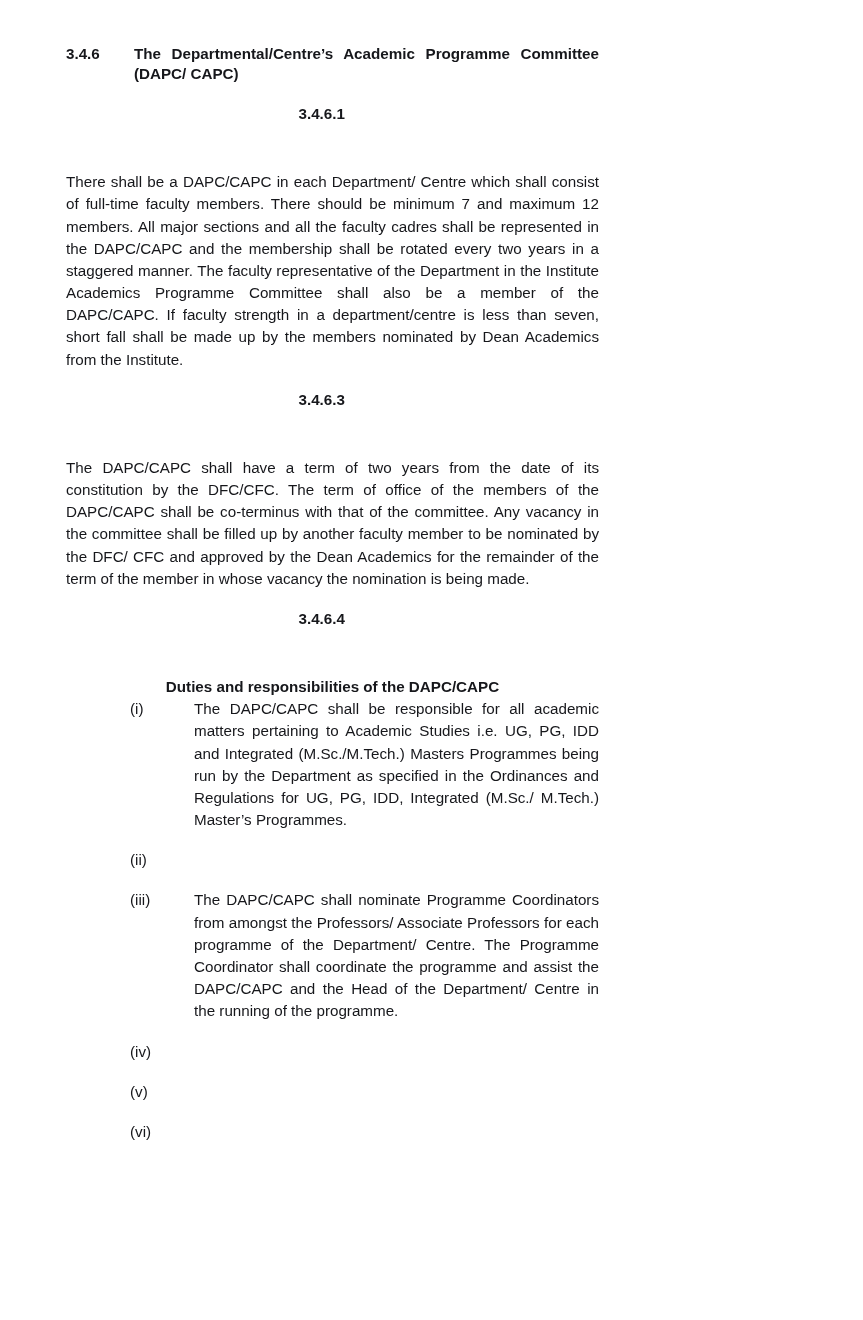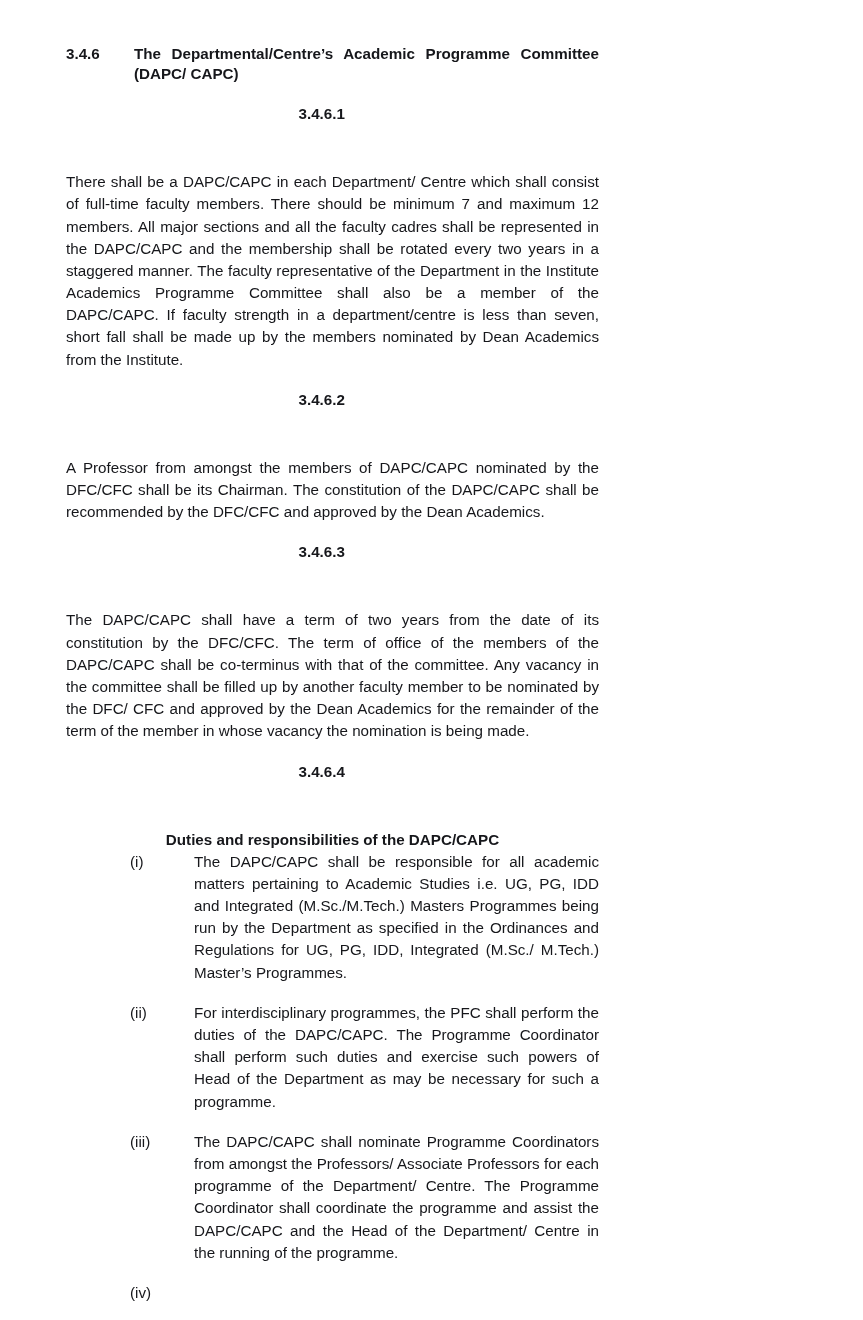--- a/index.html
+++ b/index.html
@@ -103,45 +103,40 @@
   <div class="section-heading">
     <span class="num">3.4.6</span>
     <span class="title">The Departmental/Centre’s Academic Programme Committee (DAPC/ CAPC)</span>
   </div>
 
   <div class="clause">
     <span class="num">3.4.6.1</span>
     <span class="body">There shall be a DAPC/CAPC in each Department/ Centre which shall consist of full-time faculty members. There should be minimum 7 and maximum 12 members. All major sections and all the faculty cadres shall be represented in the DAPC/CAPC and the membership shall be rotated every two years in a staggered manner.  The faculty representative of the Department in the Institute Academics Programme Committee shall also be a member of the DAPC/CAPC. If faculty strength in a department/centre is less than seven, short fall shall be made up by the members nominated by Dean Academics from the Institute.</span>
   </div>
 
-  <div class="clause">
-    <span class="num">3.4.6.2</span>
-    <span class="body">A Professor from amongst the members of DAPC/CAPC nominated by the DFC/CFC shall be its Chairman. The constitution of the DAPC/CAPC shall be recommended by the DFC/CFC and approved by the Dean Academics.</span>
-  </div>
 
   <div class="clause">
     <span class="num">3.4.6.3</span>
     <span class="body">The DAPC/CAPC shall have a term of two years from the date of its constitution by the DFC/CFC. The term of office of the members of the DAPC/CAPC shall be co-terminus with that of the committee. Any vacancy in the committee shall be filled up by another faculty member to be nominated by the DFC/ CFC and approved by the Dean Academics for the remainder of the term of the member in whose vacancy the nomination is being made.</span>
   </div>
 
   <div class="clause sub-heading">
     <span class="num">3.4.6.4</span>
     <span class="body">Duties and responsibilities of the DAPC/CAPC</span>
   </div>
 
   <div class="roman-list">
 
     <div class="roman-item">
       <span class="marker">(i)</span>
       <span class="text">The DAPC/CAPC shall be responsible for all academic matters pertaining to Academic Studies i.e. UG, PG, IDD and Integrated (M.Sc./M.Tech.) Masters Programmes being run by the Department as specified in the Ordinances and Regulations for UG, PG, IDD, Integrated (M.Sc./ M.Tech.) Master’s Programmes.</span>
     </div>
 
     <div class="roman-item">
       <span class="marker">(ii)</span>
-      <span class="text">For interdisciplinary programmes, the PFC shall perform the duties of the DAPC/CAPC. The Programme Coordinator shall perform such duties and exercise such powers of Head of the Department as may be necessary for such a programme.</span>
     </div>
 
     <div class="roman-item">
       <span class="marker">(iii)</span>
       <span class="text">The DAPC/CAPC shall nominate Programme Coordinators from amongst the Professors/ Associate Professors for each programme of the Department/ Centre. The Programme Coordinator shall coordinate the programme and assist the DAPC/CAPC and the Head of the Department/ Centre in the running of the programme.</span>
     </div>
 
     <div class="roman-item">
       <span class="marker">(iv)</span>
     </div>

